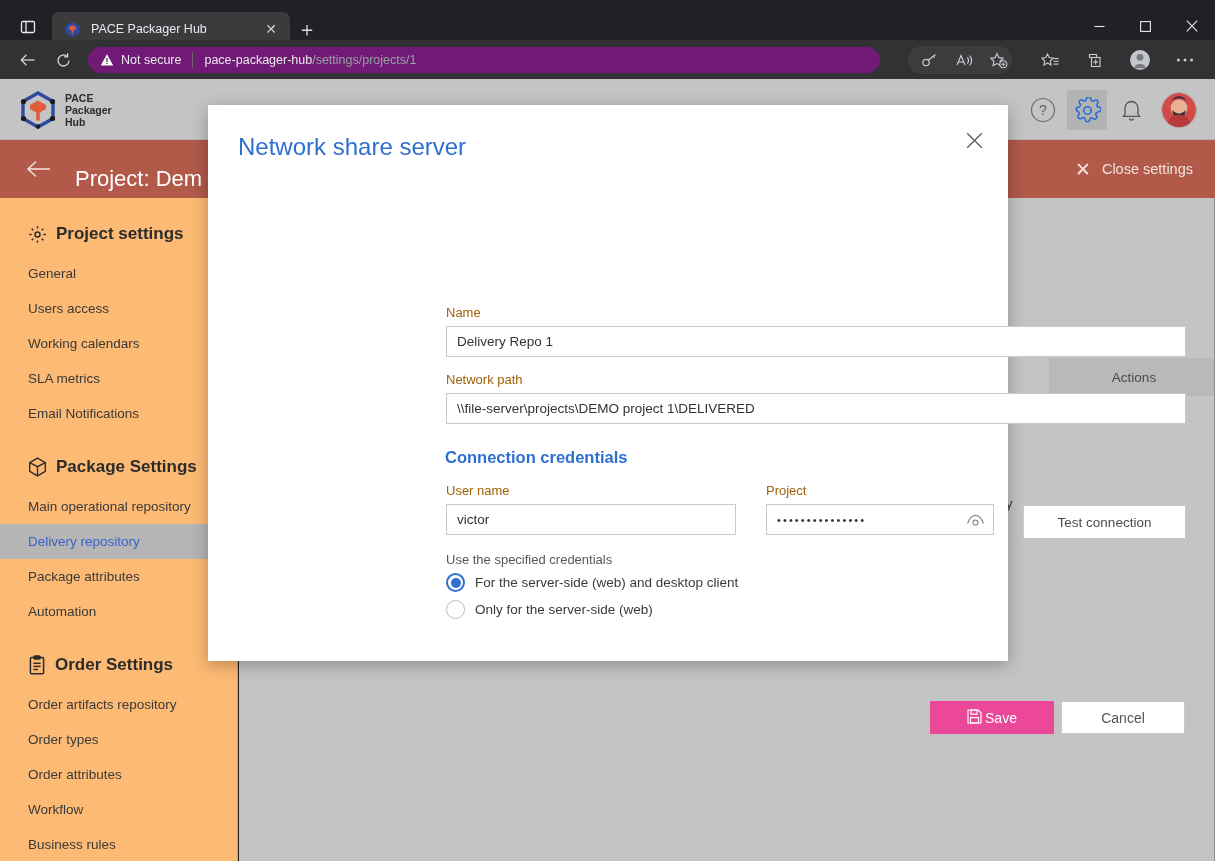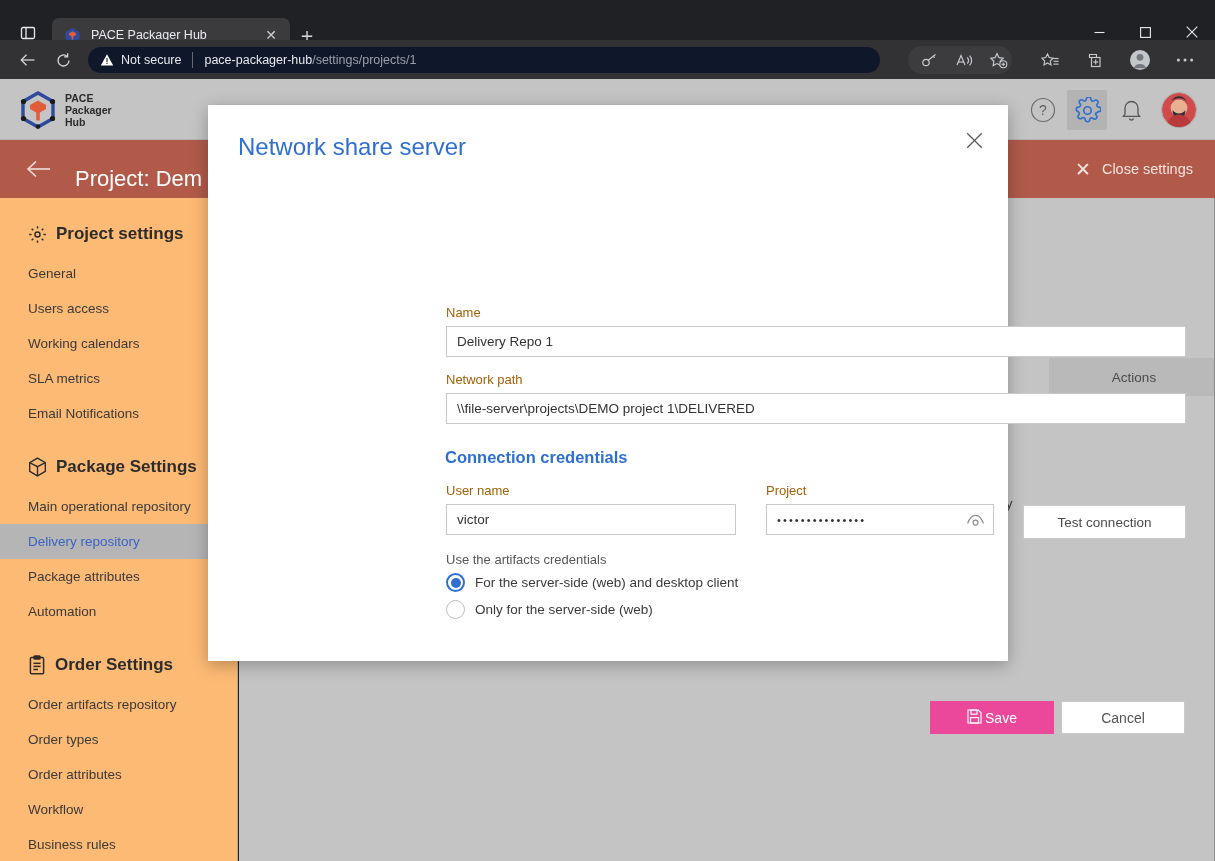--- a/index.html
+++ b/index.html
@@ -7,21 +7,21 @@
   html, body {
     width: 1215px; height: 861px;
     overflow: hidden;
     font-family: "Liberation Sans", sans-serif;
     background: #202124;
   }
   .app { position: relative; width: 1215px; height: 861px; }
 
   
   .browser-titlebar {
-    position: absolute; left: 0; top: 12px; width: 1215px; height: 40px;
+    position: absolute; left: 0; top: 6px; width: 1215px; height: 40px;
     background: #202124;
   }
   .tab-strip-btn {
     position: absolute; left: 10px; top: 7px; width: 36px; height: 28px;
     display: flex; align-items: center; justify-content: center;
     border-radius: 4px;
   }
   .tab {
     position: absolute; left: 52px; top: 6px; width: 238px; height: 34px;
     background: #3b3b3e; border-radius: 7px 7px 0 0;
@@ -57,21 +57,21 @@
   }
   .nav-btn {
     position: absolute; top: 8px; width: 24px; height: 24px;
     display: flex; align-items: center; justify-content: center;
     color: #d4d6d9;
   }
   .nav-back { left: 16px; }
   .nav-reload { left: 51px; }
   .omnibox {
     position: absolute; left: 88px; top: 7px; width: 792px; height: 26px;
-    background: #0f172a; border-radius: 13px;
+    background: #701a75; border-radius: 13px;
     display: flex; align-items: center; padding: 0 12px;
   }
   .omni-warn-ico { color: #ffffff; margin-right: 7px; display: flex; align-items: center; }
   .omni-warn-text { color: #e8eaed; font-size: 12.5px; white-space: nowrap; }
   .omni-sep { width: 1px; height: 16px; background: #6a6a6c; margin: 0 11px; }
   .omni-url { font-size: 12.5px; color: #9aa0a6; white-space: nowrap; }
   .omni-url b { color: #e8eaed; font-weight: normal; }
   .toolbar-ico {
     position: absolute; top: 8px; width: 26px; height: 24px;
     display: flex; align-items: center; justify-content: center; color: #c8cacd;
@@ -555,21 +555,21 @@
           <svg width="19" height="15" viewBox="0 0 19 15">
               <path d="M1.6 11.5C3.4 6 6.3 3.3 9.5 3.3s6.1 2.7 7.9 8.2" fill="none" stroke="#8d8d8d" stroke-width="1.15"></path>
               <circle cx="9.5" cy="10.6" r="2.5" fill="none" stroke="#8d8d8d" stroke-width="1.15"></circle>
             </svg>
         </span>
       </div>
     </div>
 
     <button class="test-btn">Test connection</button>
 
-    <div class="radio-title">Use the artifacts credentials</div>
+    <div class="radio-title">Use the specified credentials</div>
     <label class="radio-row r1">
       <span class="radio checked"></span>
       <span>For the server-side (web) and desktop client</span>
     </label>
     <label class="radio-row r2">
       <span class="radio"></span>
       <span>Only for the server-side (web)</span>
     </label>
 
     <button class="btn-save">

